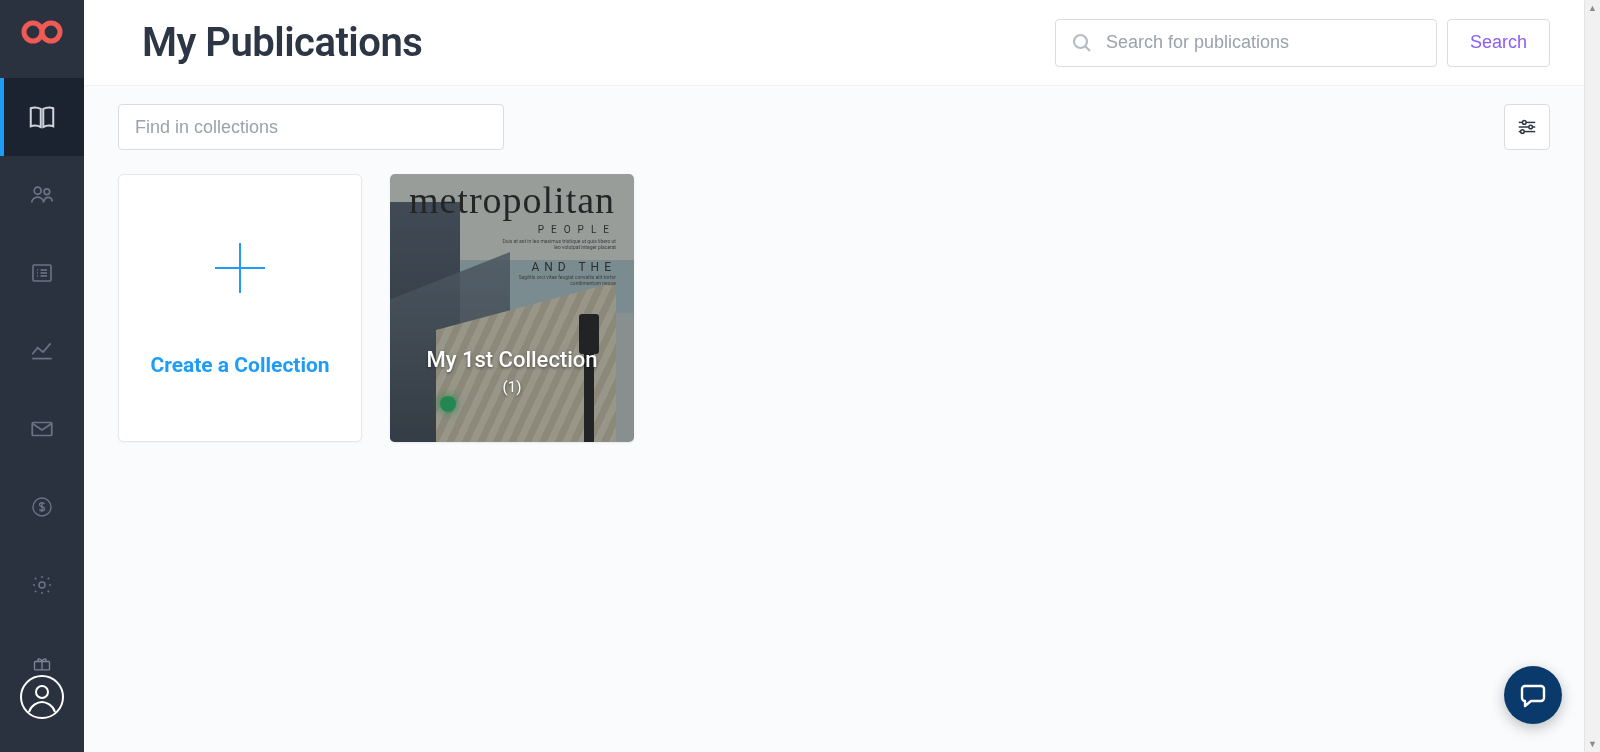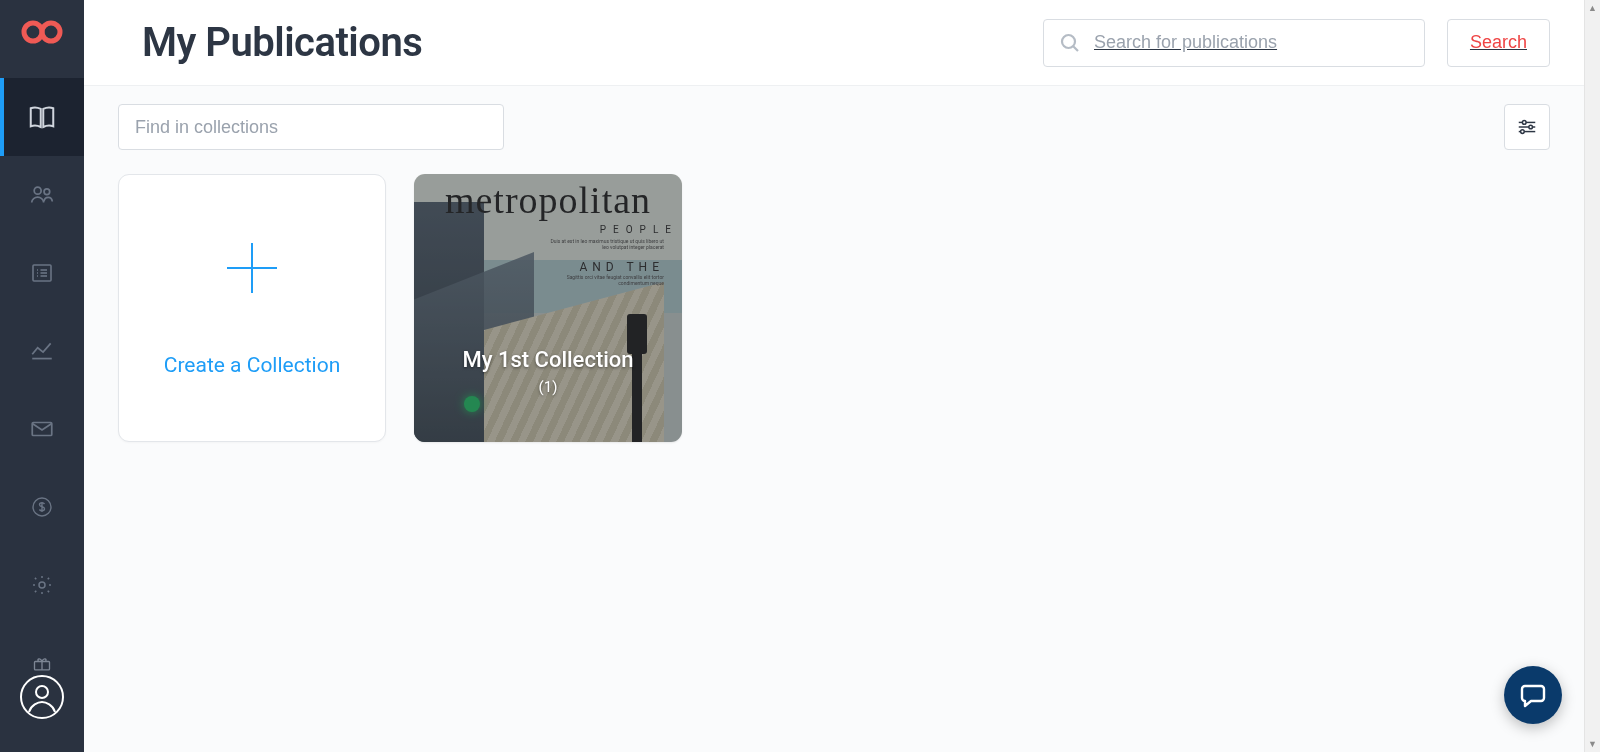--- a/index.html
+++ b/index.html
@@ -34,66 +34,66 @@
 
   
   .main { flex:1; display:flex; flex-direction:column; min-width:0; margin-right:16px; }
 
   
   .header {
     height:86px; display:flex; align-items:center; padding:0 34px; gap:16px;
     border-bottom:1px solid #eef0f2; background:#fff;
   }
   .page-title { font-size:40px; font-weight:600; color:#2d3644; letter-spacing:-0.5px;margin-left:24px; }
-  .header-right { margin-left:auto; display:flex; gap:22px; align-items:center;text-decoration:underline; }
+  .header-right { margin-left:auto; display:flex; gap:10px; align-items:center; }
   .search-wrap {
     display:flex; align-items:center; width:382px; height:48px;
     border:1px solid #d9dde2; border-radius:4px; padding:0 14px; gap:12px; color:#9aa2ad;
   }
   .search-wrap input {
     border:none; outline:none; font-size:18px; color:#2d3644; flex:1; background:transparent;
   }
   .search-wrap input::placeholder { color:#9aa2ad; }
   .search-btn {
     height:48px; padding:0 22px; border:1px solid #d9dde2; border-radius:4px; background:#fff;
-    font-size:18px; color:#ef4444; cursor:pointer;
+    font-size:18px; color:#8b5cf6; cursor:pointer;
   }
 
   
   .content { flex:1; overflow:auto; background:#fafbfc; padding:18px 34px; }
   .content-header { display:flex; align-items:center; gap:18px; margin-bottom:24px; }
   .find-col {
     width:386px; height:46px; border:1px solid #d9dde2; border-radius:4px; background:#fff;
     padding:0 16px; font-size:18px; color:#2d3644; outline:none;
   }
   .find-col::placeholder { color:#9aa2ad; }
   .filter-btn {
     margin-left:auto; width:46px; height:46px; border:1px solid #d9dde2; border-radius:4px;
     background:#fff; display:flex; align-items:center; justify-content:center; cursor:pointer; color:#2d3644;
   }
 
   .grid { display:flex; gap:28px; flex-wrap:wrap; }
   .card {
-    width:268px; height:268px; border-radius:11px; background:#fff; position:relative; overflow:hidden;
+    width:244px; height:268px; border-radius:5px; background:#fff; position:relative; overflow:hidden;
   }
   .create-card {
     border:1px solid #e3e6ea; display:flex; flex-direction:column; align-items:center; justify-content:center;
     cursor:pointer; box-shadow:0 1px 2px rgba(0,0,0,0.03);
   }
   .create-card .plus { color:#1e9df7; margin-bottom:24px; }
-  .create-label { color:#1e9df7; font-size:21px; font-weight:400;margin-top:32px; }
+  .create-label { color:#1e9df7; font-size:21px; font-weight:700;margin-top:32px; }
 
   .collection-card { cursor:pointer; box-shadow:0 1px 2px rgba(0,0,0,0.08); }
   .collection-bg { position:absolute; inset:0; }
   .magazine-cover {
     position:absolute; inset:0;
     background:linear-gradient(180deg,#e9efe7 0 32%, #b9d3d6 32% 52%, #cfd8d5 52% 100%);
   }
   .mag-title { position:absolute; top:4px; left:0; right:0; text-align:center; font-family:Georgia, 'Times New Roman', serif; font-size:38px; letter-spacing:1px; color:#2e2e2e; }
-  .mag-sub1 { position:absolute; top:50px; right:4px; font-size:10px; letter-spacing:7px; color:#3a3a3a; }
+  .mag-sub1 { position:absolute; top:50px; right:18px; font-size:10px; letter-spacing:7px; color:#3a3a3a; }
   .mag-small1 { position:absolute; top:64px; right:18px; font-size:5px; color:#595959; text-align:right; line-height:1.2; width:120px;}
   .mag-sub2 { position:absolute; top:86px; right:18px; font-size:12px; letter-spacing:5px; color:#3a3a3a; }
   .mag-small2 { position:absolute; top:100px; right:18px; font-size:5px; color:#595959; text-align:right; line-height:1.2; width:120px;}
   .build-a { position:absolute; left:0; bottom:0; width:120px; height:190px; background:linear-gradient(180deg,#6f7f8c,#4a5660); clip-path:polygon(0 25%,100% 0,100% 100%,0 100%); opacity:.85;}
   .build-b { position:absolute; right:18px; bottom:0; width:180px; height:160px; background:repeating-linear-gradient(115deg,#e9e3cc 0 7px,#d6cfb4 7px 14px); clip-path:polygon(0 30%,100% 0,100% 100%,0 100%);}
   .build-c { position:absolute; left:0; bottom:0; width:70px; height:240px; background:linear-gradient(180deg,#5d6b78,#3c4750);} 
   .traffic { position:absolute; right:40px; bottom:0; width:10px; height:120px; background:#2a2a2a;}
   .traffic::before{content:"";position:absolute;top:-8px;left:-5px;width:20px;height:40px;background:#2a2a2a;border-radius:3px;}
   .greenlight{position:absolute; left:50px; bottom:30px; width:16px;height:16px;border-radius:50%;background:#2ecc71; box-shadow:0 0 10px #2ecc71;}
   .overlay {

